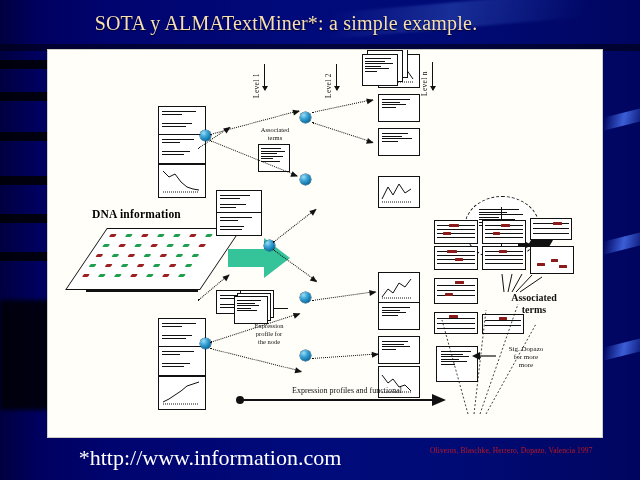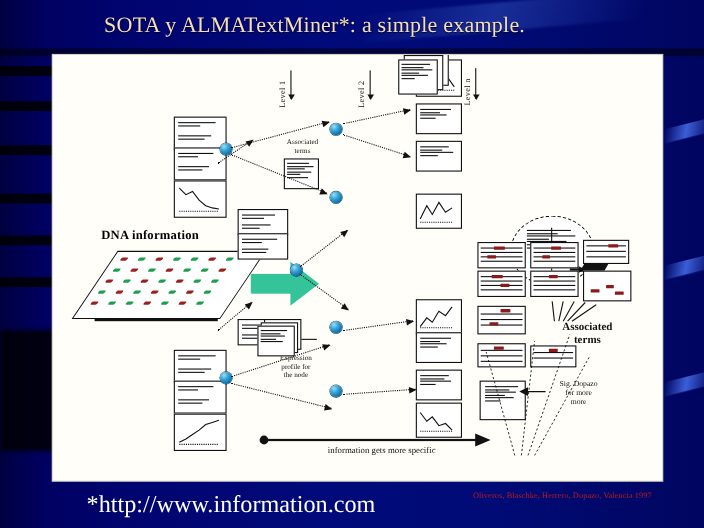--- a/index.html
+++ b/index.html
@@ -510,23 +510,23 @@
     <polygon points="0,6 8,2 8,10" fill="#111"></polygon>
   </svg>
 
   <svg class="abs" style="left:360px;top:250px;" width="160" height="120">
     <line x1="60" y1="114" x2="34" y2="20" stroke="#111" stroke-width=".8" stroke-dasharray="2,2"></line>
     <line x1="66" y1="114" x2="78" y2="10" stroke="#111" stroke-width=".8" stroke-dasharray="2,2"></line>
     <line x1="72" y1="114" x2="110" y2="4" stroke="#111" stroke-width=".8" stroke-dasharray="2,2"></line>
     <line x1="78" y1="114" x2="128" y2="24" stroke="#111" stroke-width=".8" stroke-dasharray="2,2"></line>
   </svg>
 
+  <div id="axis-top">Expression profiles and functional</div>
   <div id="axis">
     <div class="ln"></div>
       <div class="dot"></div>
       <div class="hd"></div>
   </div>
-  <div id="axis-bot">information gets more specific</div>
 
 </div>
 
 <div id="url">*http://www.information.com</div>
 <div id="cite">Oliveros, Blaschke, Herrero, Dopazo, Valencia 1997</div>
 
 </body></html>

